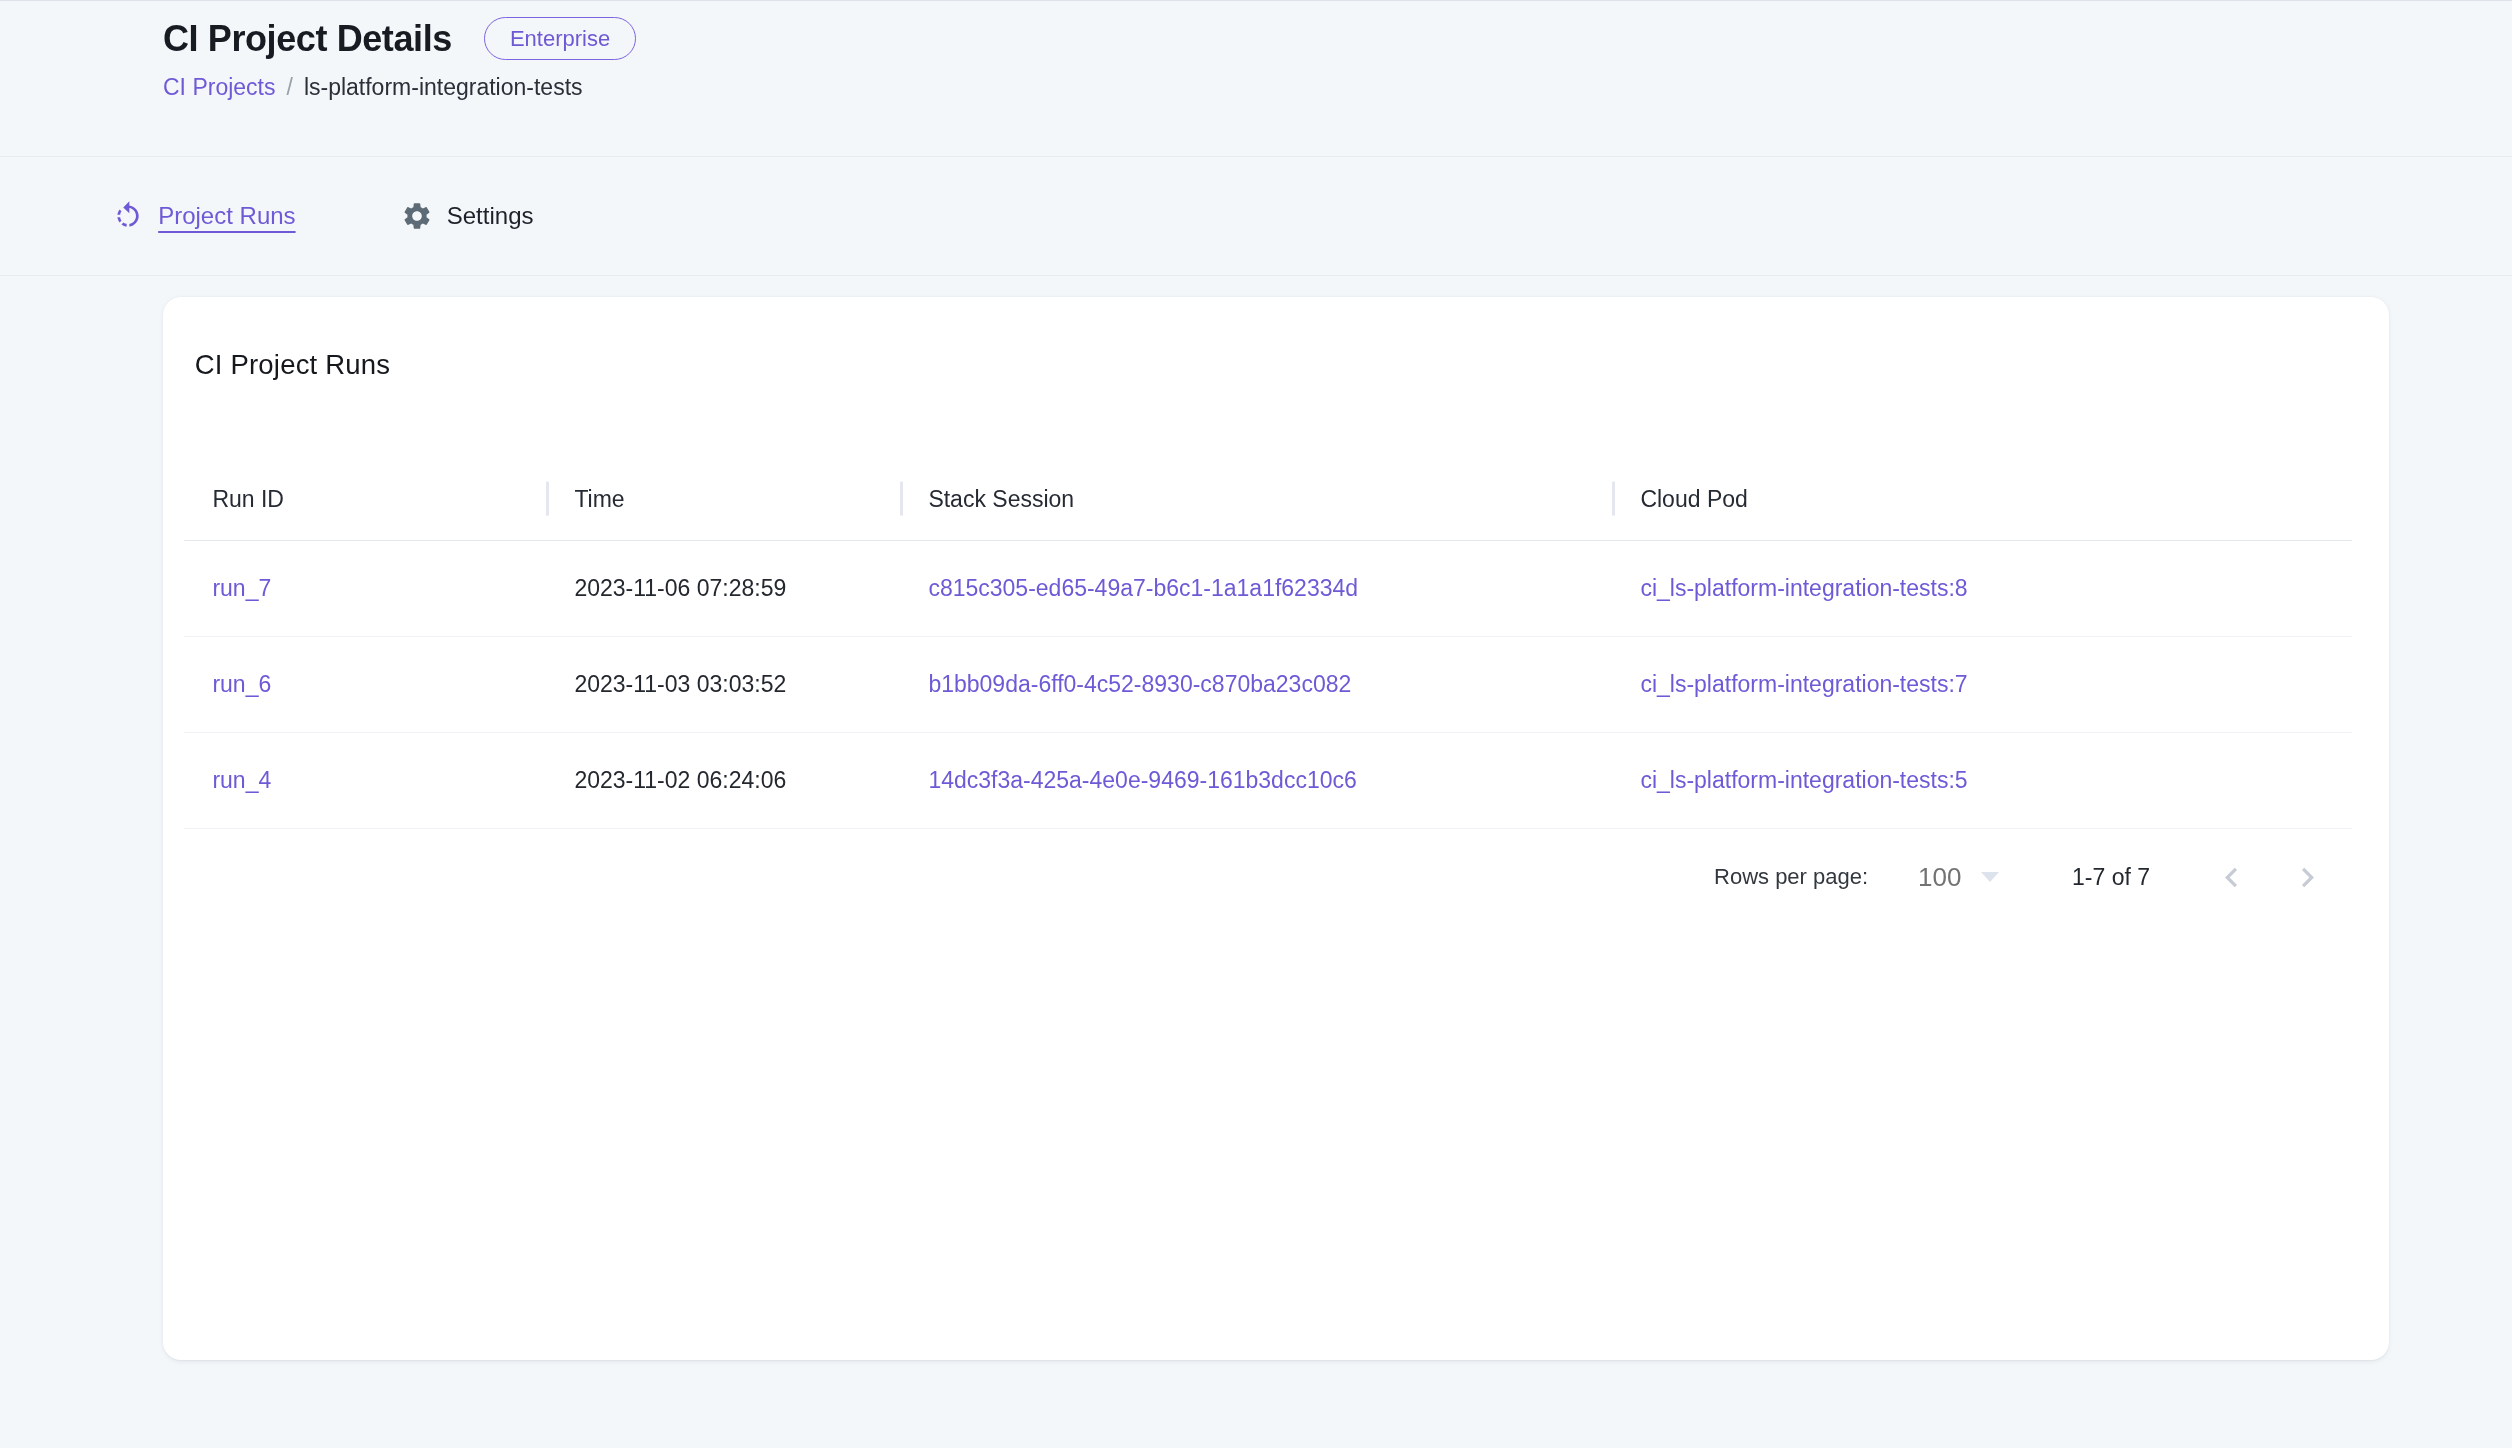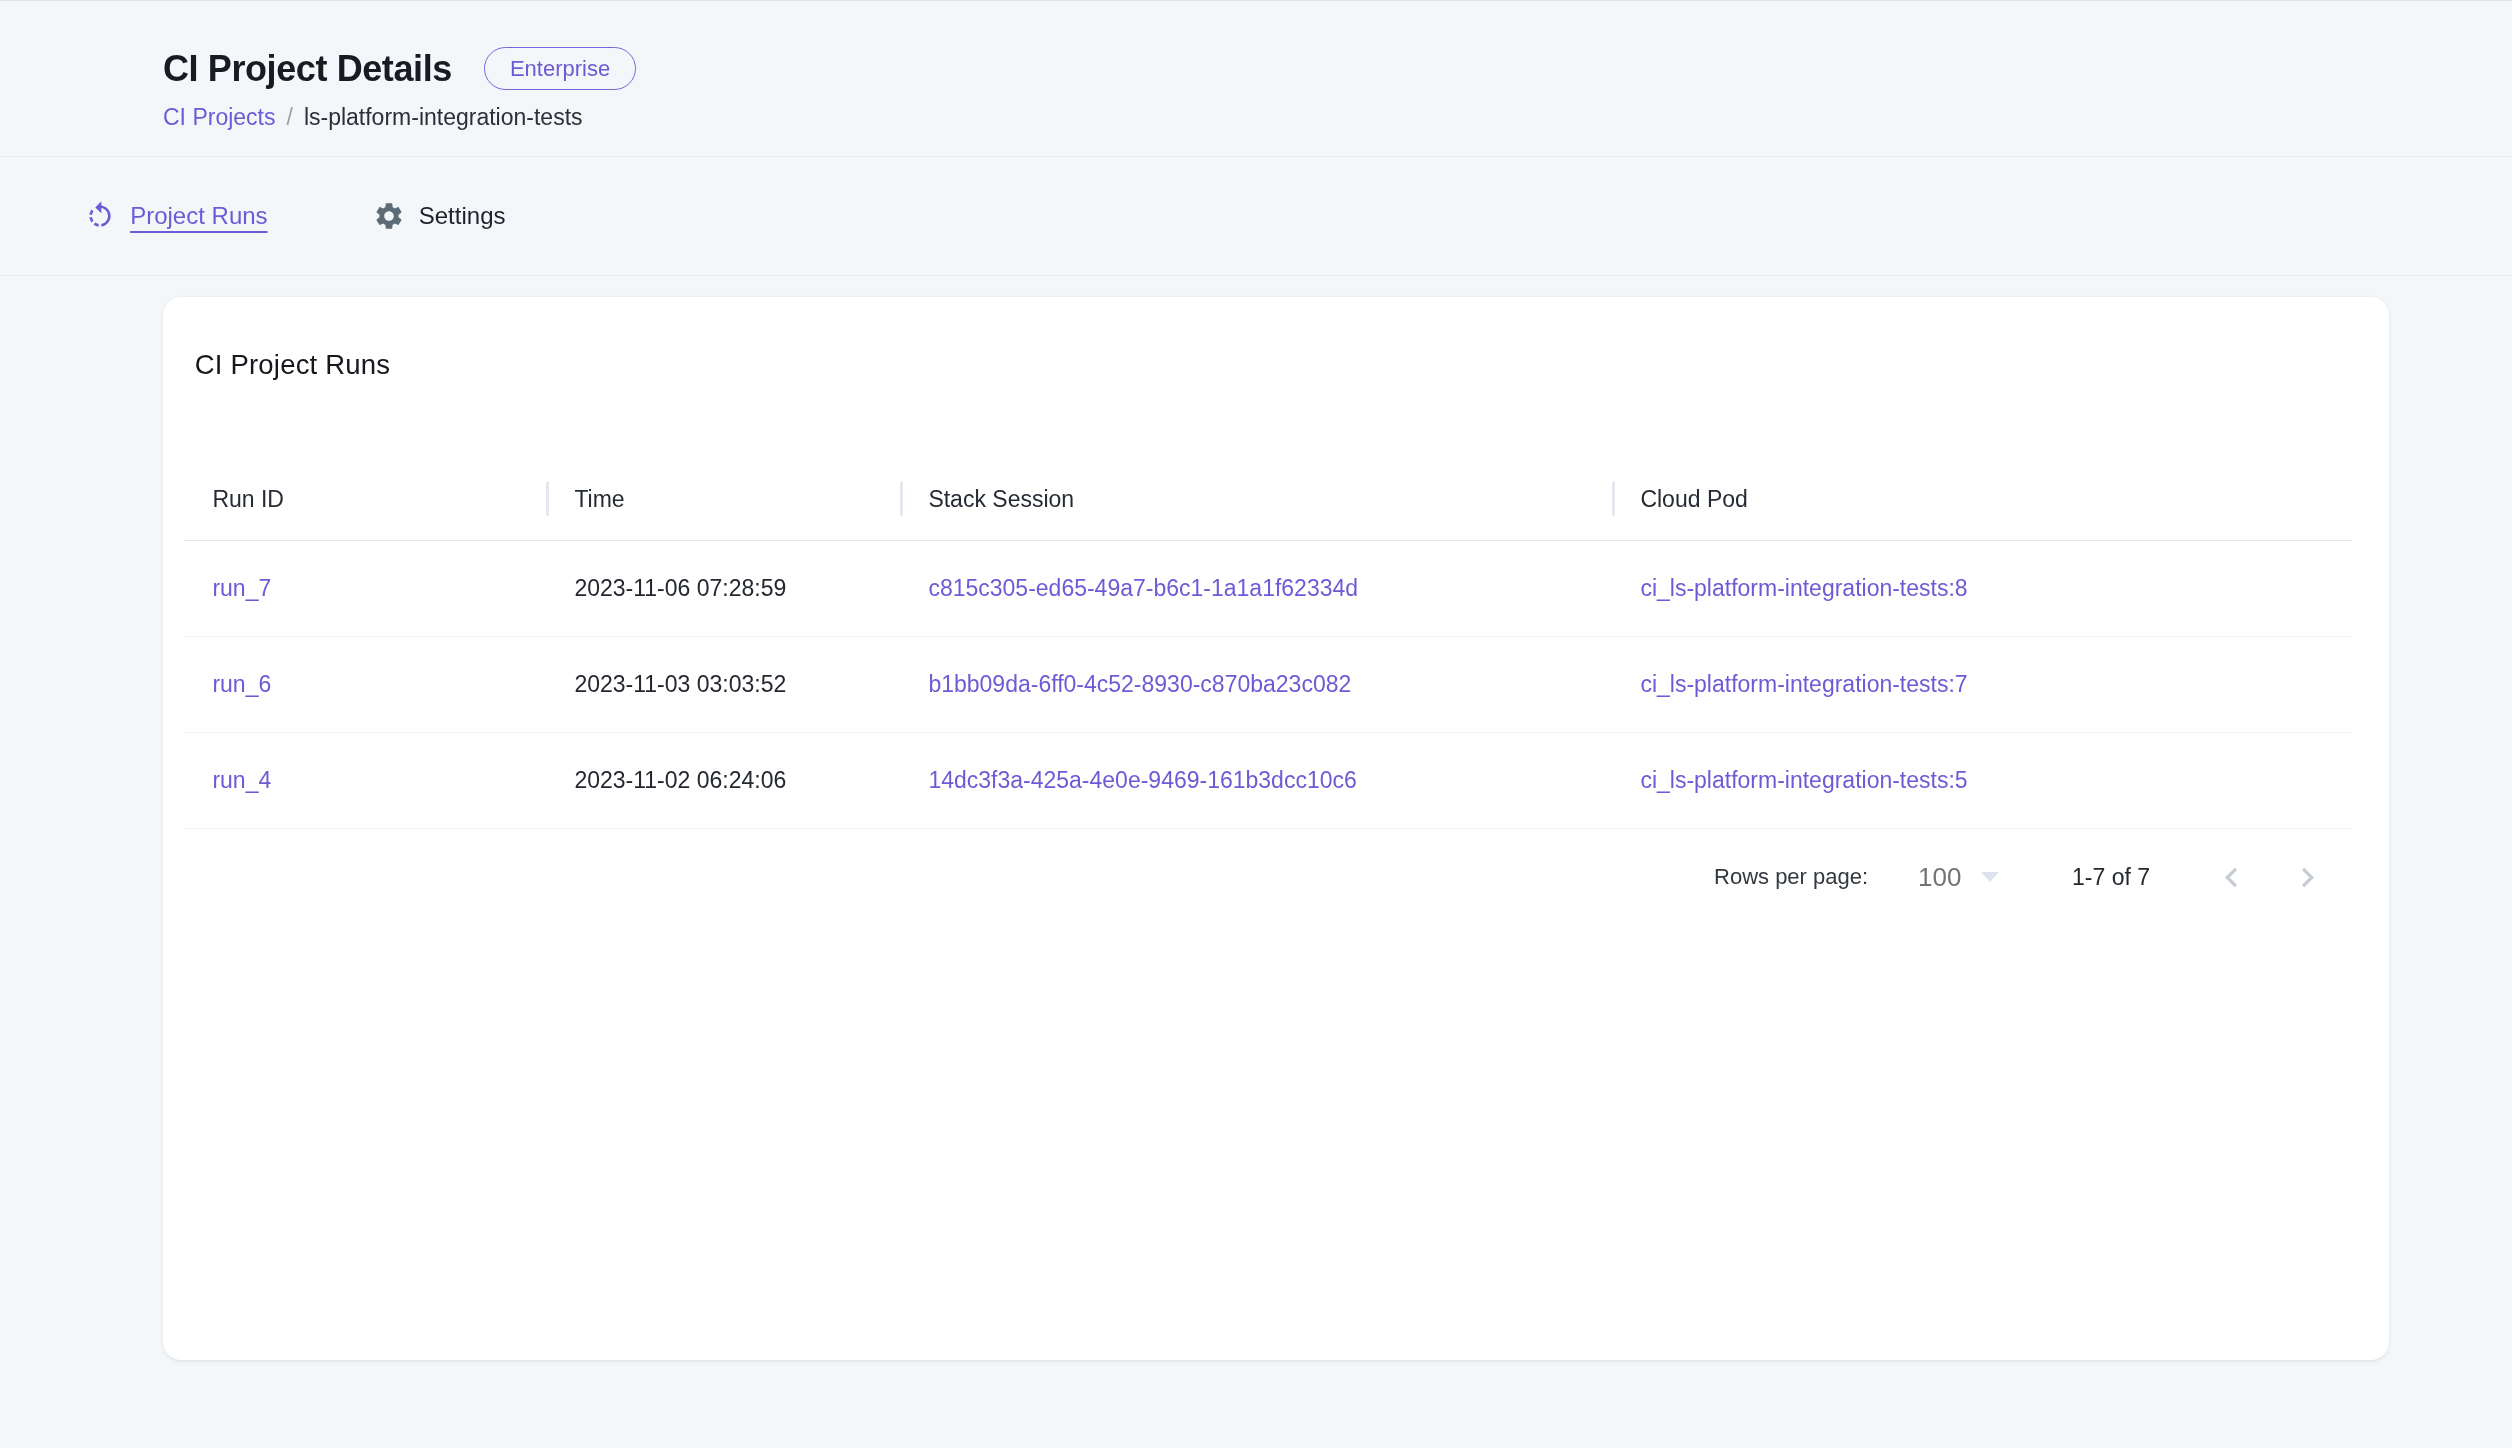--- a/index.html
+++ b/index.html
@@ -8,21 +8,21 @@
     font-family: "Liberation Sans", sans-serif;
     background: #f4f7fa;
     color: #1e232b;
     border-top: 1.8px solid #dfe3e9;
   }
   a { text-decoration: none; cursor: pointer; }
 
   
   .page-header {
     height: 156px;
-    padding: 46px 0 0 163px;
+    padding: 16px 0 0 163px;
     border-bottom: 1.8px solid #e8ebf0;
   }
   .title-row { display: flex; align-items: center; }
   .page-title {
     font-size: 36px;
     font-weight: 700;
     letter-spacing: -0.4px;
     color: #171b22;
   }
   .badge {
@@ -46,21 +46,21 @@
   }
   .breadcrumb a { color: #6e5ad6; }
   .breadcrumb .sep { color: #9aa1ab; }
   .breadcrumb .current { color: #2a2f38; }
 
   
   .tabbar {
     height: 119px;
     display: flex;
     align-items: center;
-    padding-left: 84px;
+    padding-left: 112px;
     gap: 105px;
     border-bottom: 1.8px solid #e8ebf0;
   }
   .tab {
     display: flex;
     align-items: center;
     gap: 14.2px;
     font-size: 24px;
     color: #1d222a;
   }

